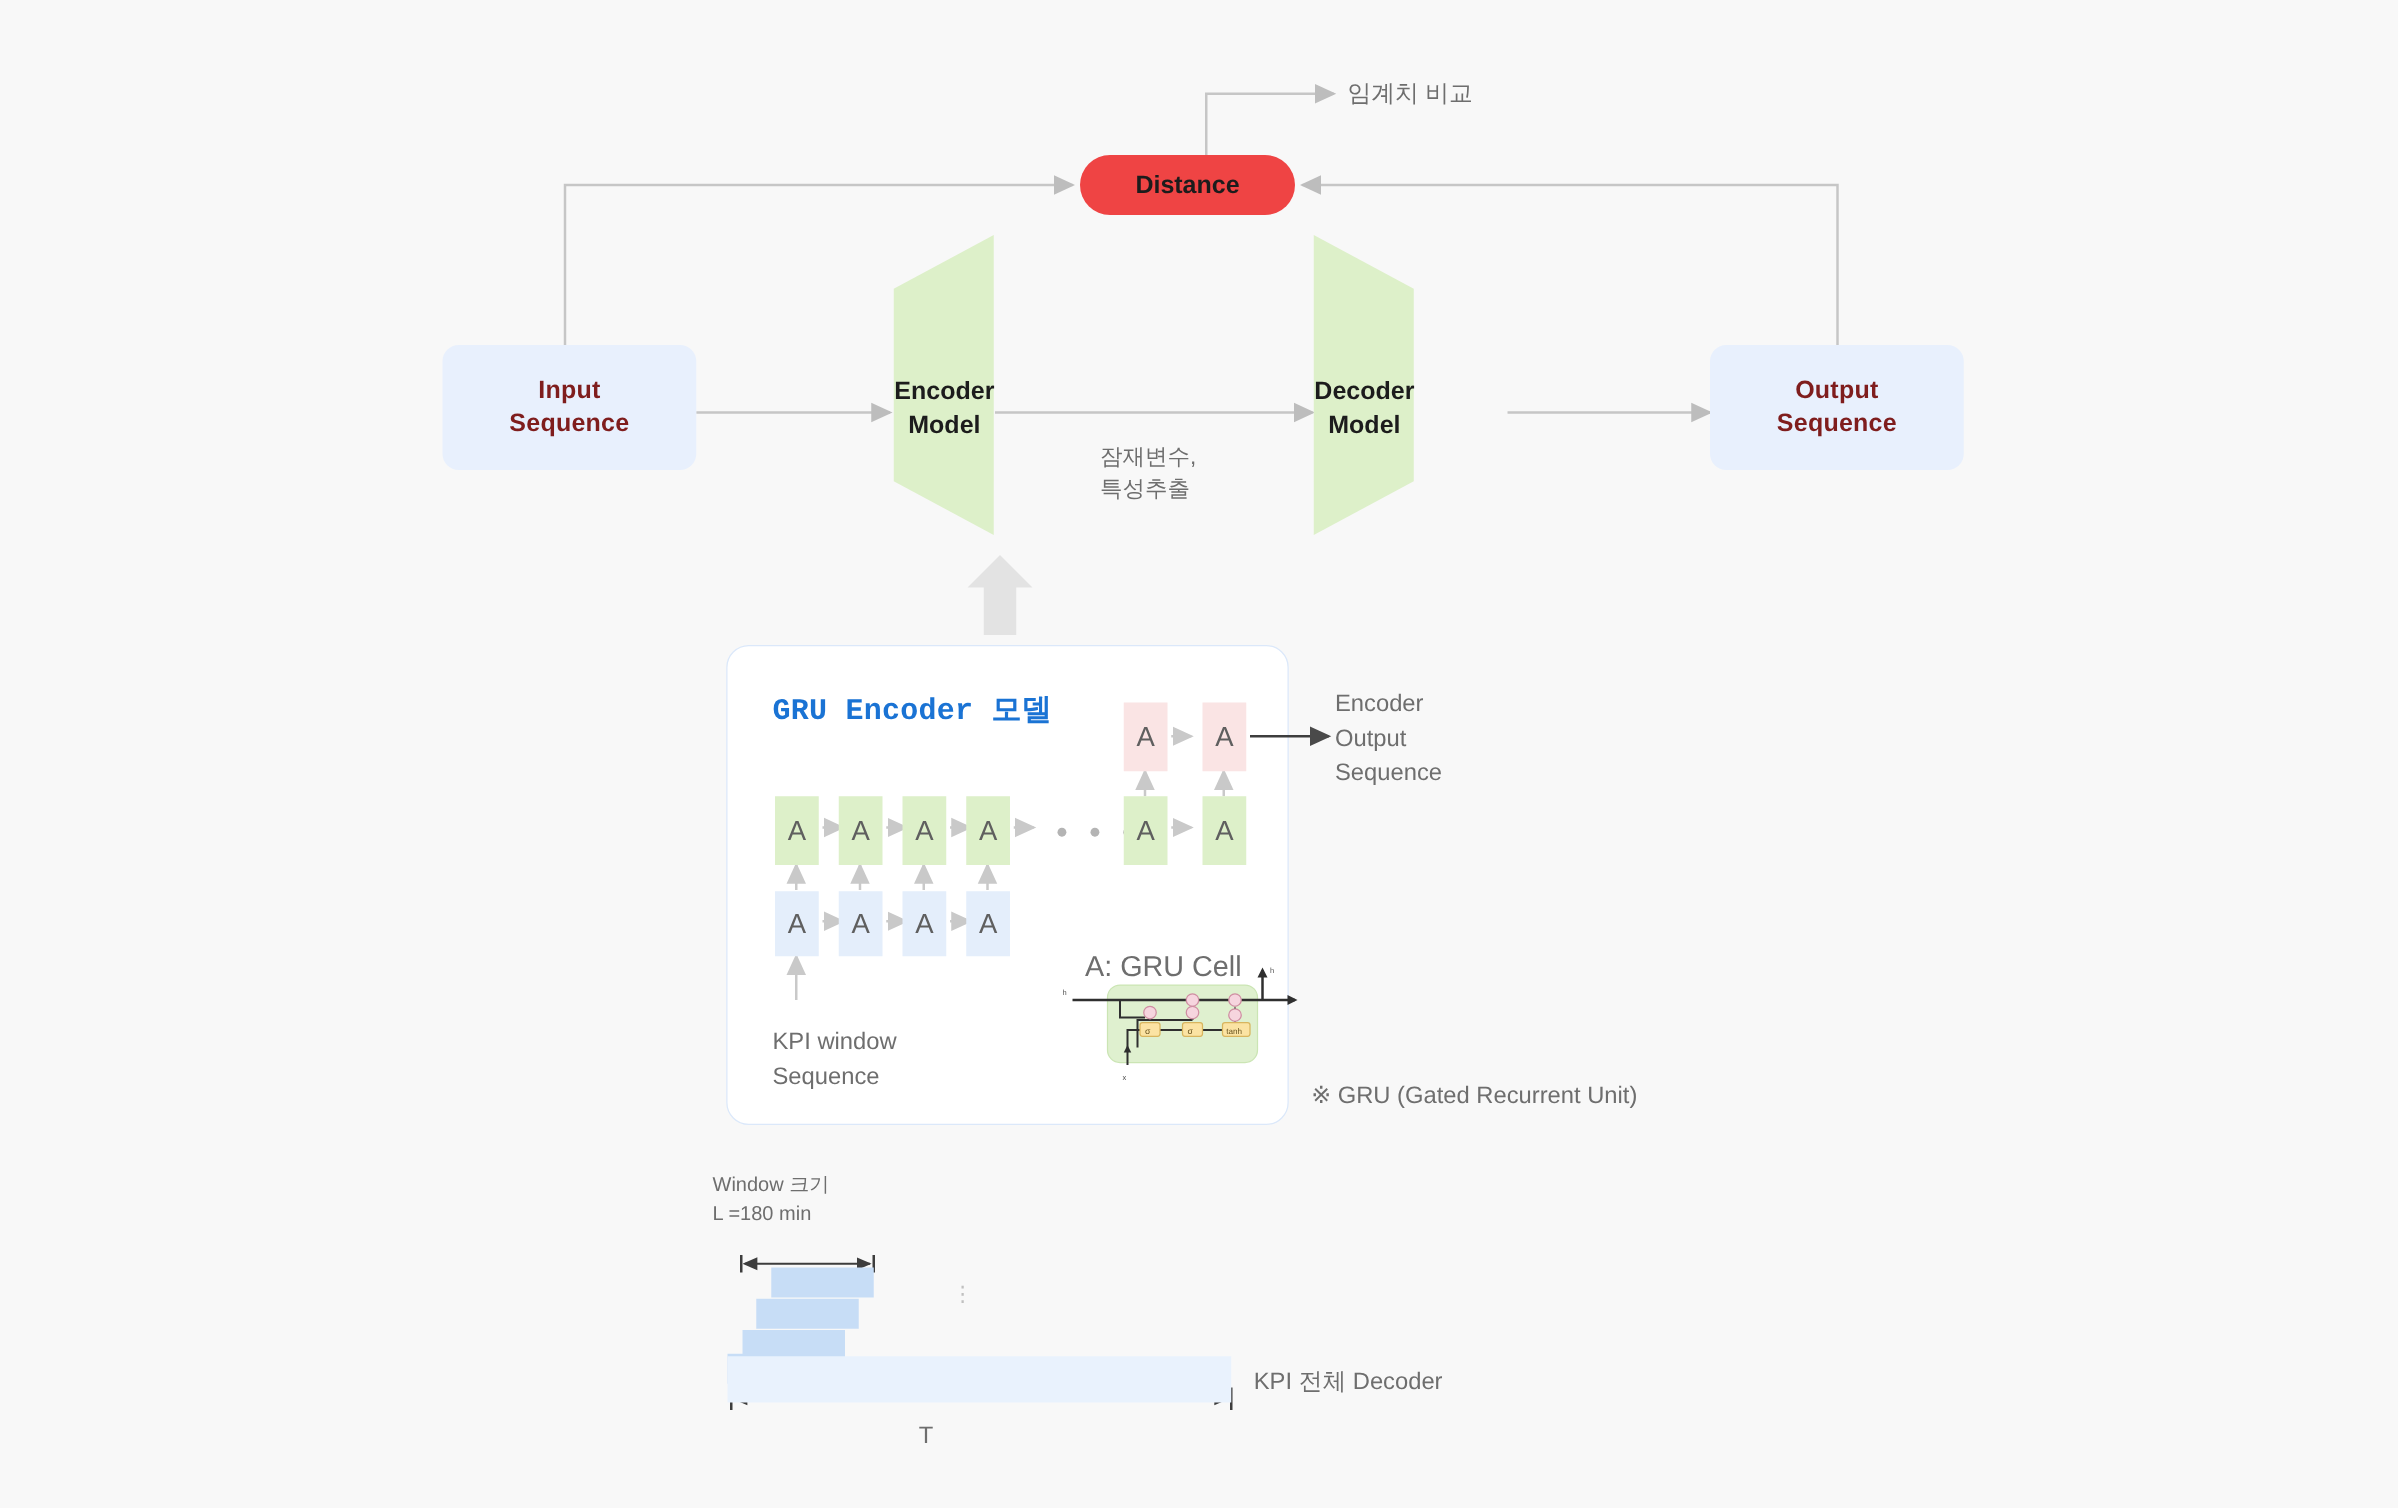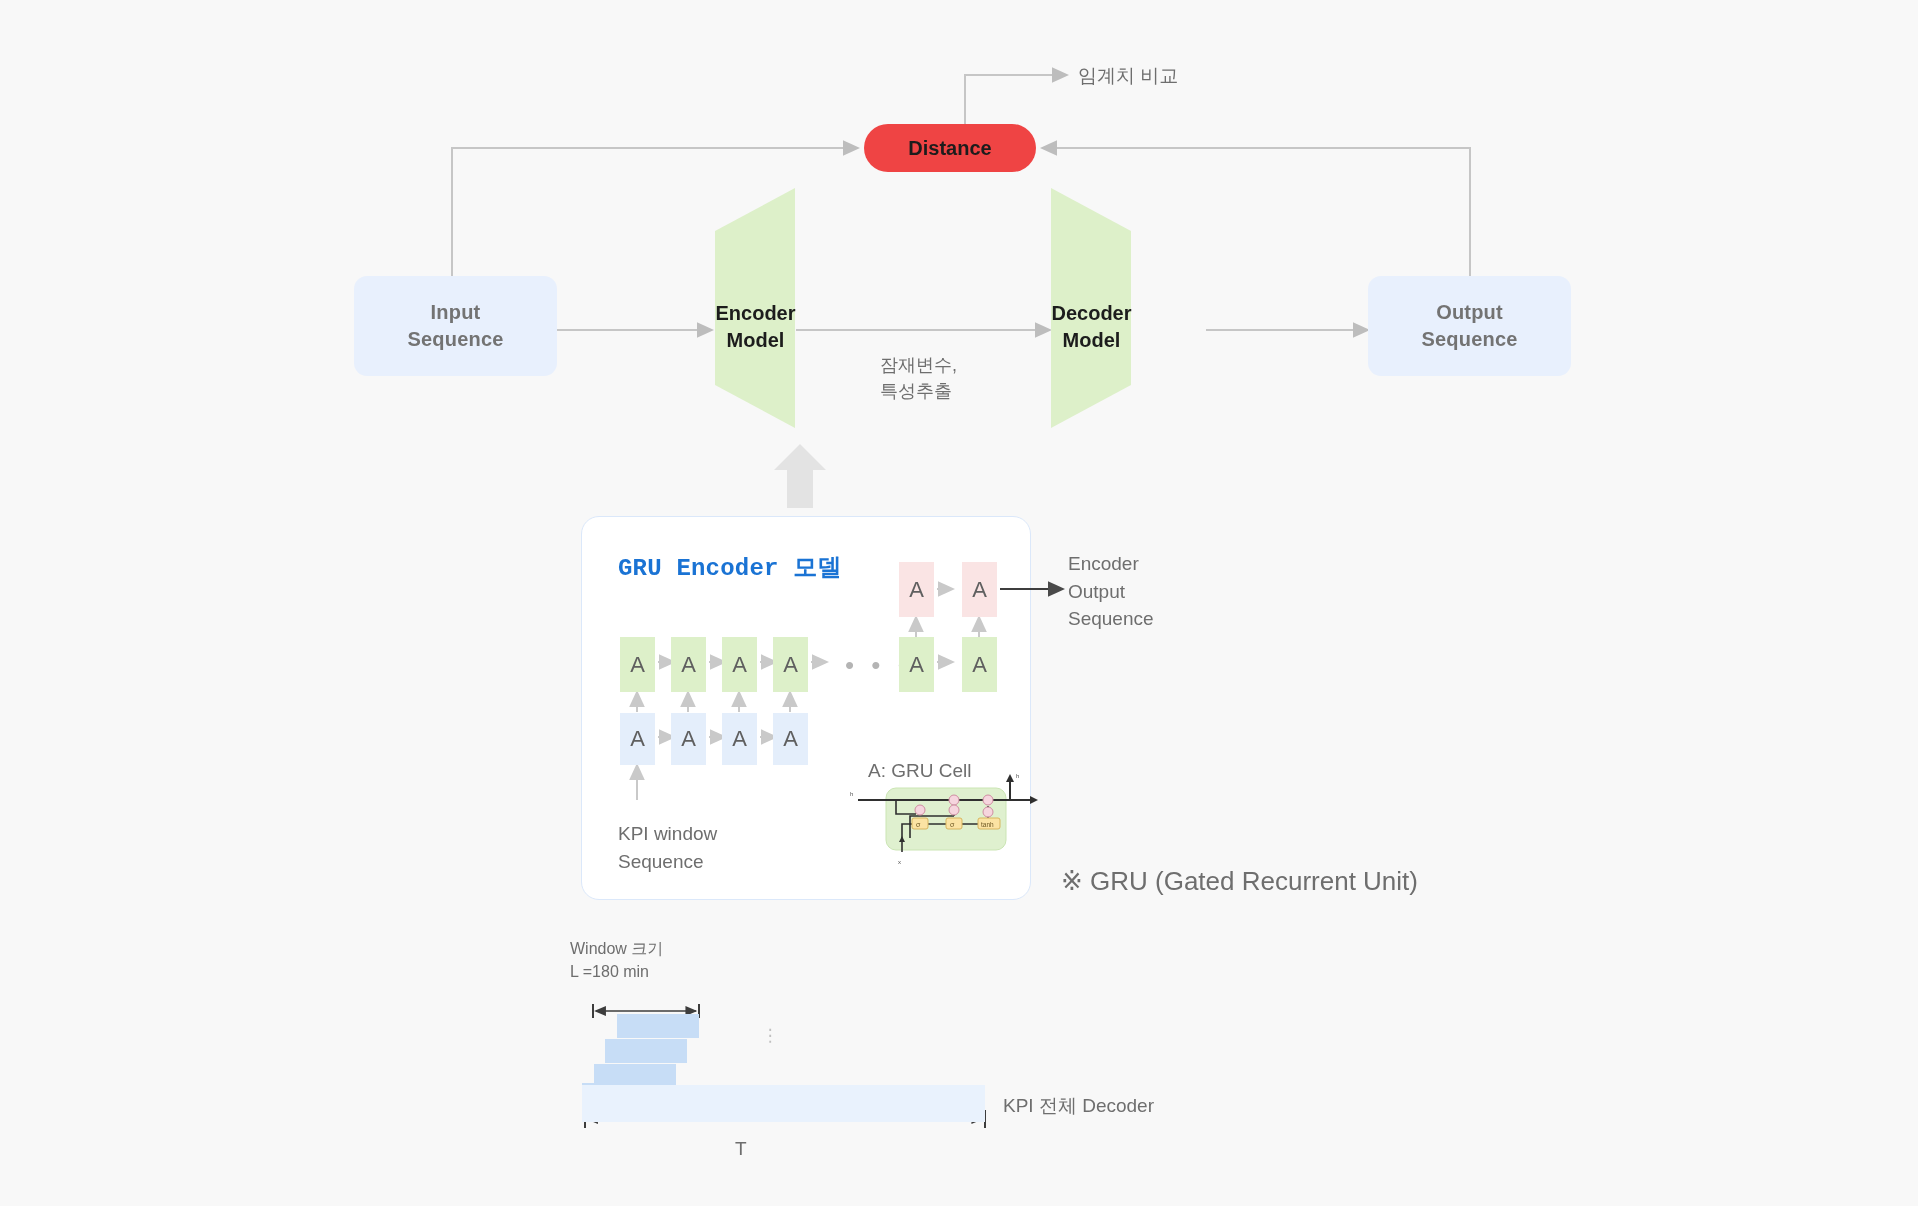--- a/index.html
+++ b/index.html
@@ -10,21 +10,21 @@
     position:relative;overflow:hidden;
   }
   #stage{position:absolute;left:0;top:0;width:1918px;height:1206px;}
   .abs{position:absolute;}
 
   
   .seq-box{
     background:#e8f0fd;border-radius:13px;
     display:flex;align-items:center;justify-content:center;
     text-align:center;line-height:1.35;
-    font-weight:bold;font-size:20px;color:#737373;
+    font-weight:bold;font-size:20px;color:#7f1d1d;
     letter-spacing:.2px;
   }
   .pill{
     background:#ef4444;border-radius:28px;
     display:flex;align-items:center;justify-content:center;
     font-weight:bold;font-size:20px;color:#1c1c1c;
   }
   .trap-label{
     position:absolute;width:100%;text-align:center;
     font-weight:bold;font-size:20px;color:#1c1c1c;line-height:1.35;
@@ -225,21 +225,21 @@
     <div>KPI window</div>
     <div>Sequence</div>
   </div>
 
   <div class="abs cap" style="left:1068px;top:550px;">
     <div>Encoder</div>
     <div>Output</div>
     <div>Sequence</div>
   </div>
 
-  <div class="abs cap" style="left:868px;top:757px;font-size:19px;">
+  <div class="abs cap" style="left:868px;top:757px;font-size:23px;">
     <span>A: GRU Cell</span>
   </div>
 
   <svg width="1918" height="1206">
     <g transform="translate(858,780)">
       <rect x="28" y="8" width="120" height="62" rx="10" fill="#dff0cf" stroke="#cbe5b4" stroke-width="1"></rect>
 
       <line x1="0" y1="20" x2="178" y2="20" stroke="#2f2f2f" stroke-width="2"></line>
       <path d="M172,16 L180,20 L172,24 z" fill="#2f2f2f"></path>
 
@@ -267,21 +267,21 @@
       <circle cx="96" cy="20" r="5" fill="#f6d5de" stroke="#cf8ea2" stroke-width="1"></circle>
       <circle cx="96" cy="30" r="5" fill="#f6d5de" stroke="#cf8ea2" stroke-width="1"></circle>
       <circle cx="130" cy="20" r="5" fill="#f6d5de" stroke="#cf8ea2" stroke-width="1"></circle>
       <circle cx="130" cy="32" r="5" fill="#f6d5de" stroke="#cf8ea2" stroke-width="1"></circle>
       <text x="-8" y="16" font-size="6" fill="#555" font-family="'Liberation Sans',sans-serif">h</text>
       <text x="40" y="84" font-size="6" fill="#555" font-family="'Liberation Sans',sans-serif">x</text>
       <text x="158" y="-2" font-size="6" fill="#555" font-family="'Liberation Sans',sans-serif">h</text>
     </g>
   </svg>
 
-  <div class="abs cap" style="left:1049px;top:863px;font-size:26px;margin-left:12px;">
+  <div class="abs cap" style="left:1049px;top:863px;font-size:19px;">
     <span>※ GRU (Gated Recurrent Unit)</span>
   </div>
 
   <div class="abs cap cap-center" style="left:570px;top:937px;width:160px;font-size:16px;">
     <div>Window 크기</div>
     <div>L =180 min</div>
   </div>
 
 
   <div class="abs vdots" style="left:760px;top:1028px;width:20px;">

